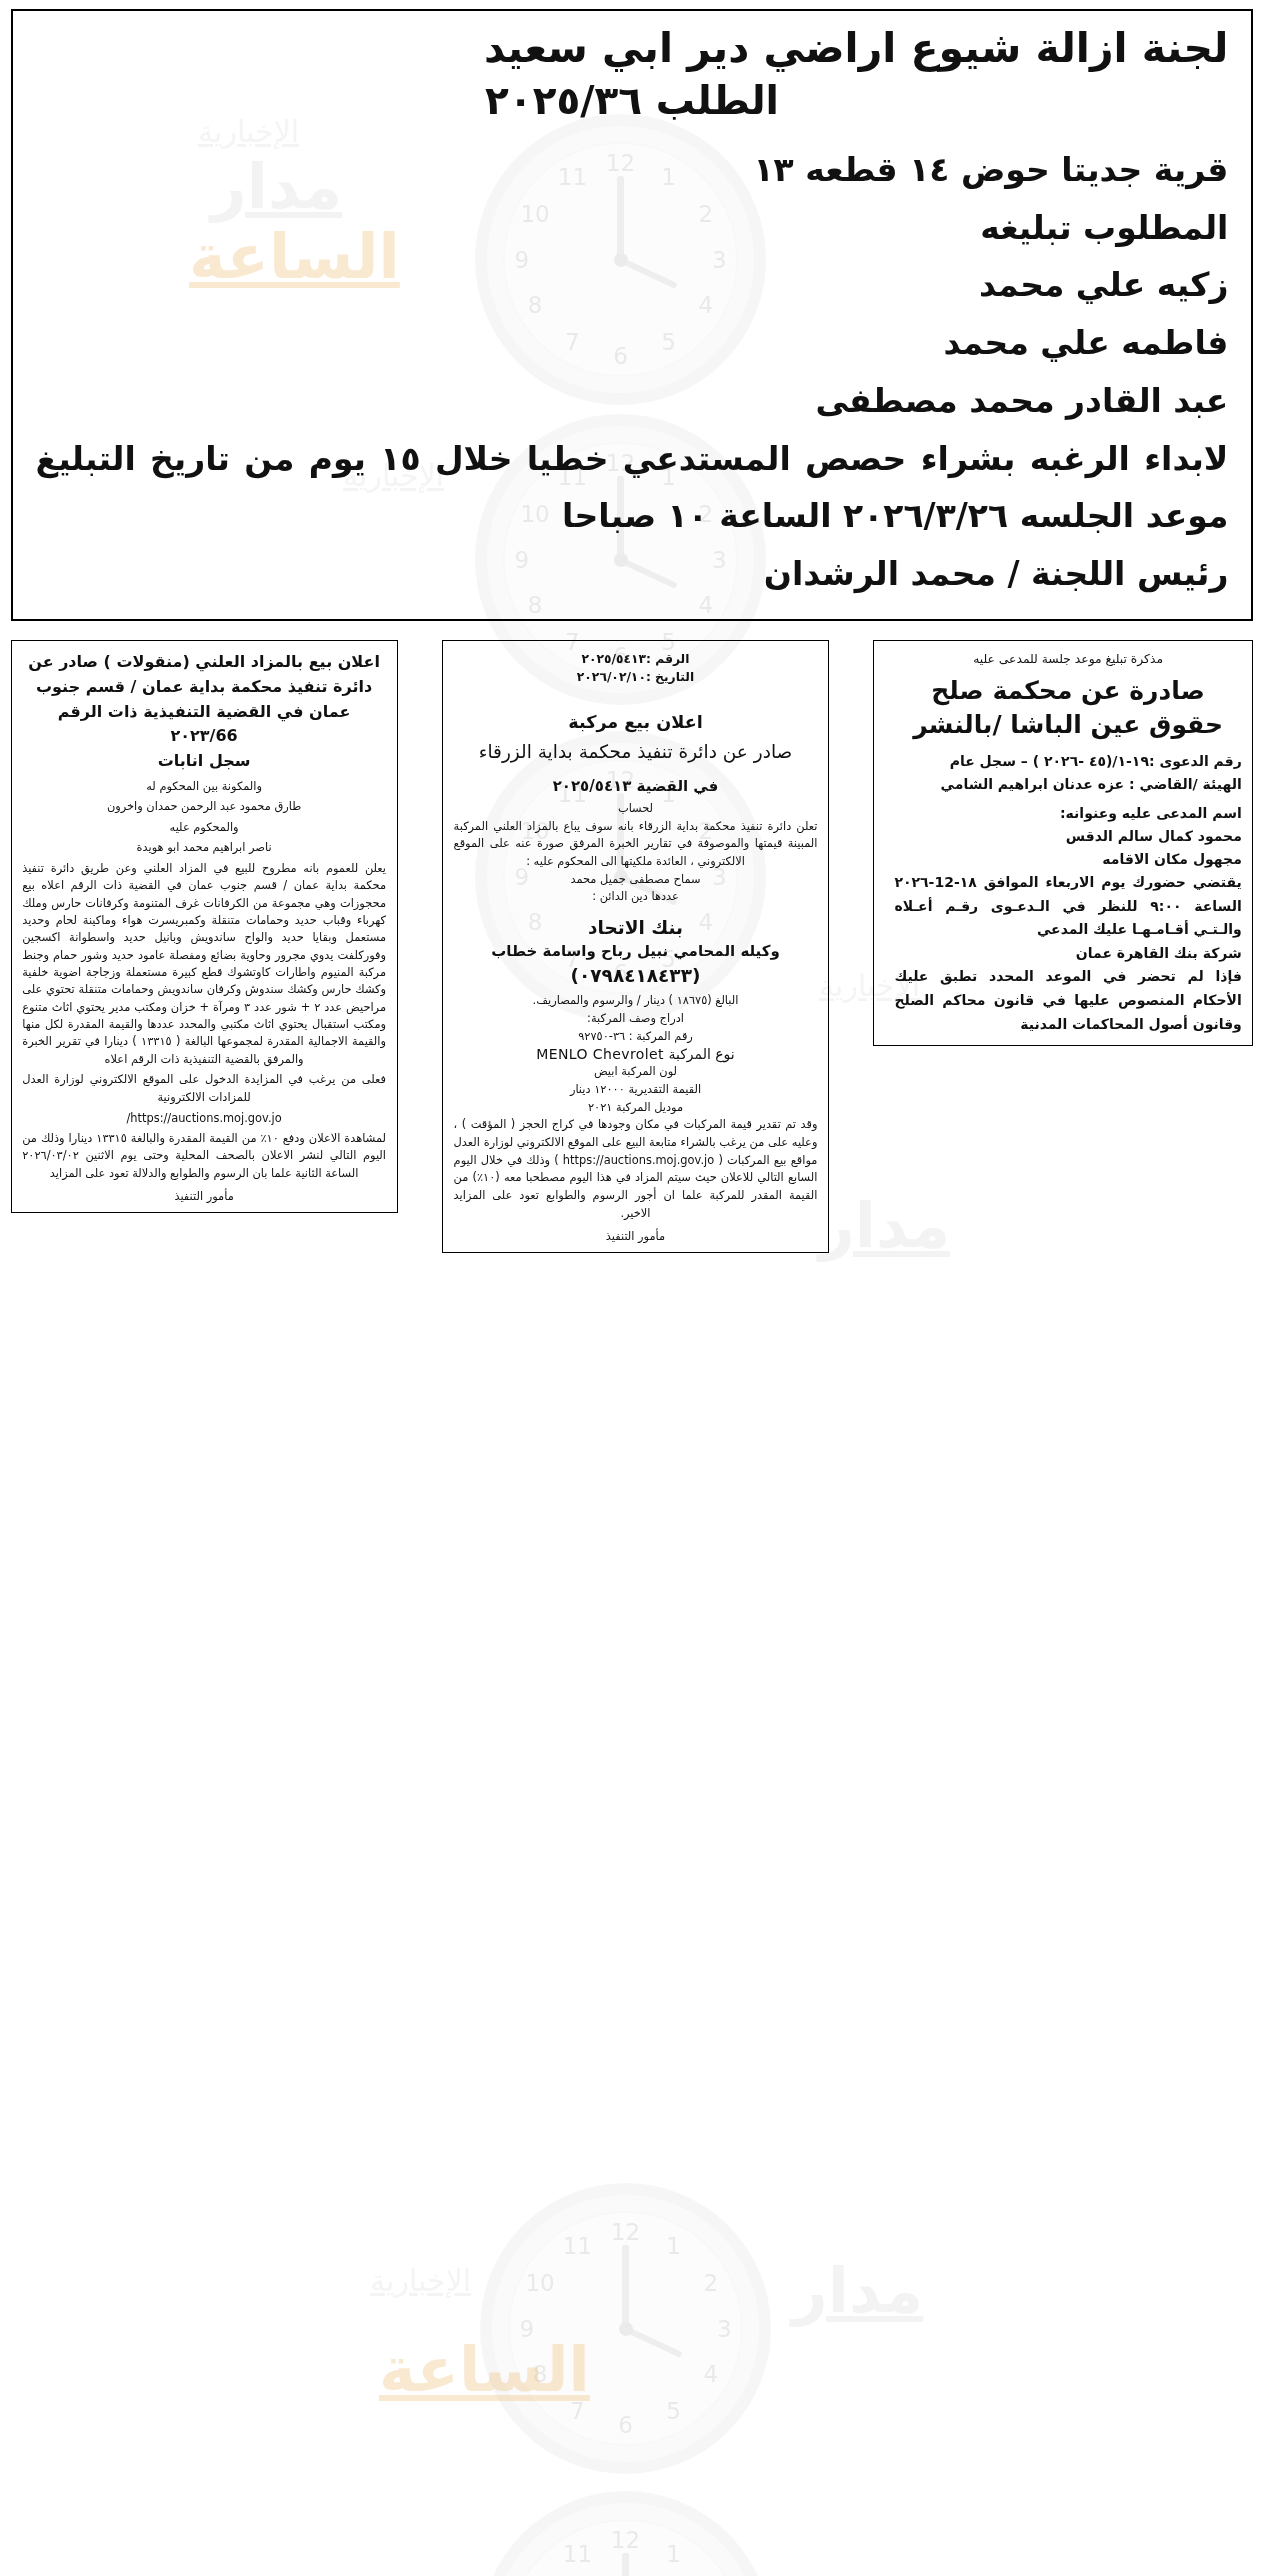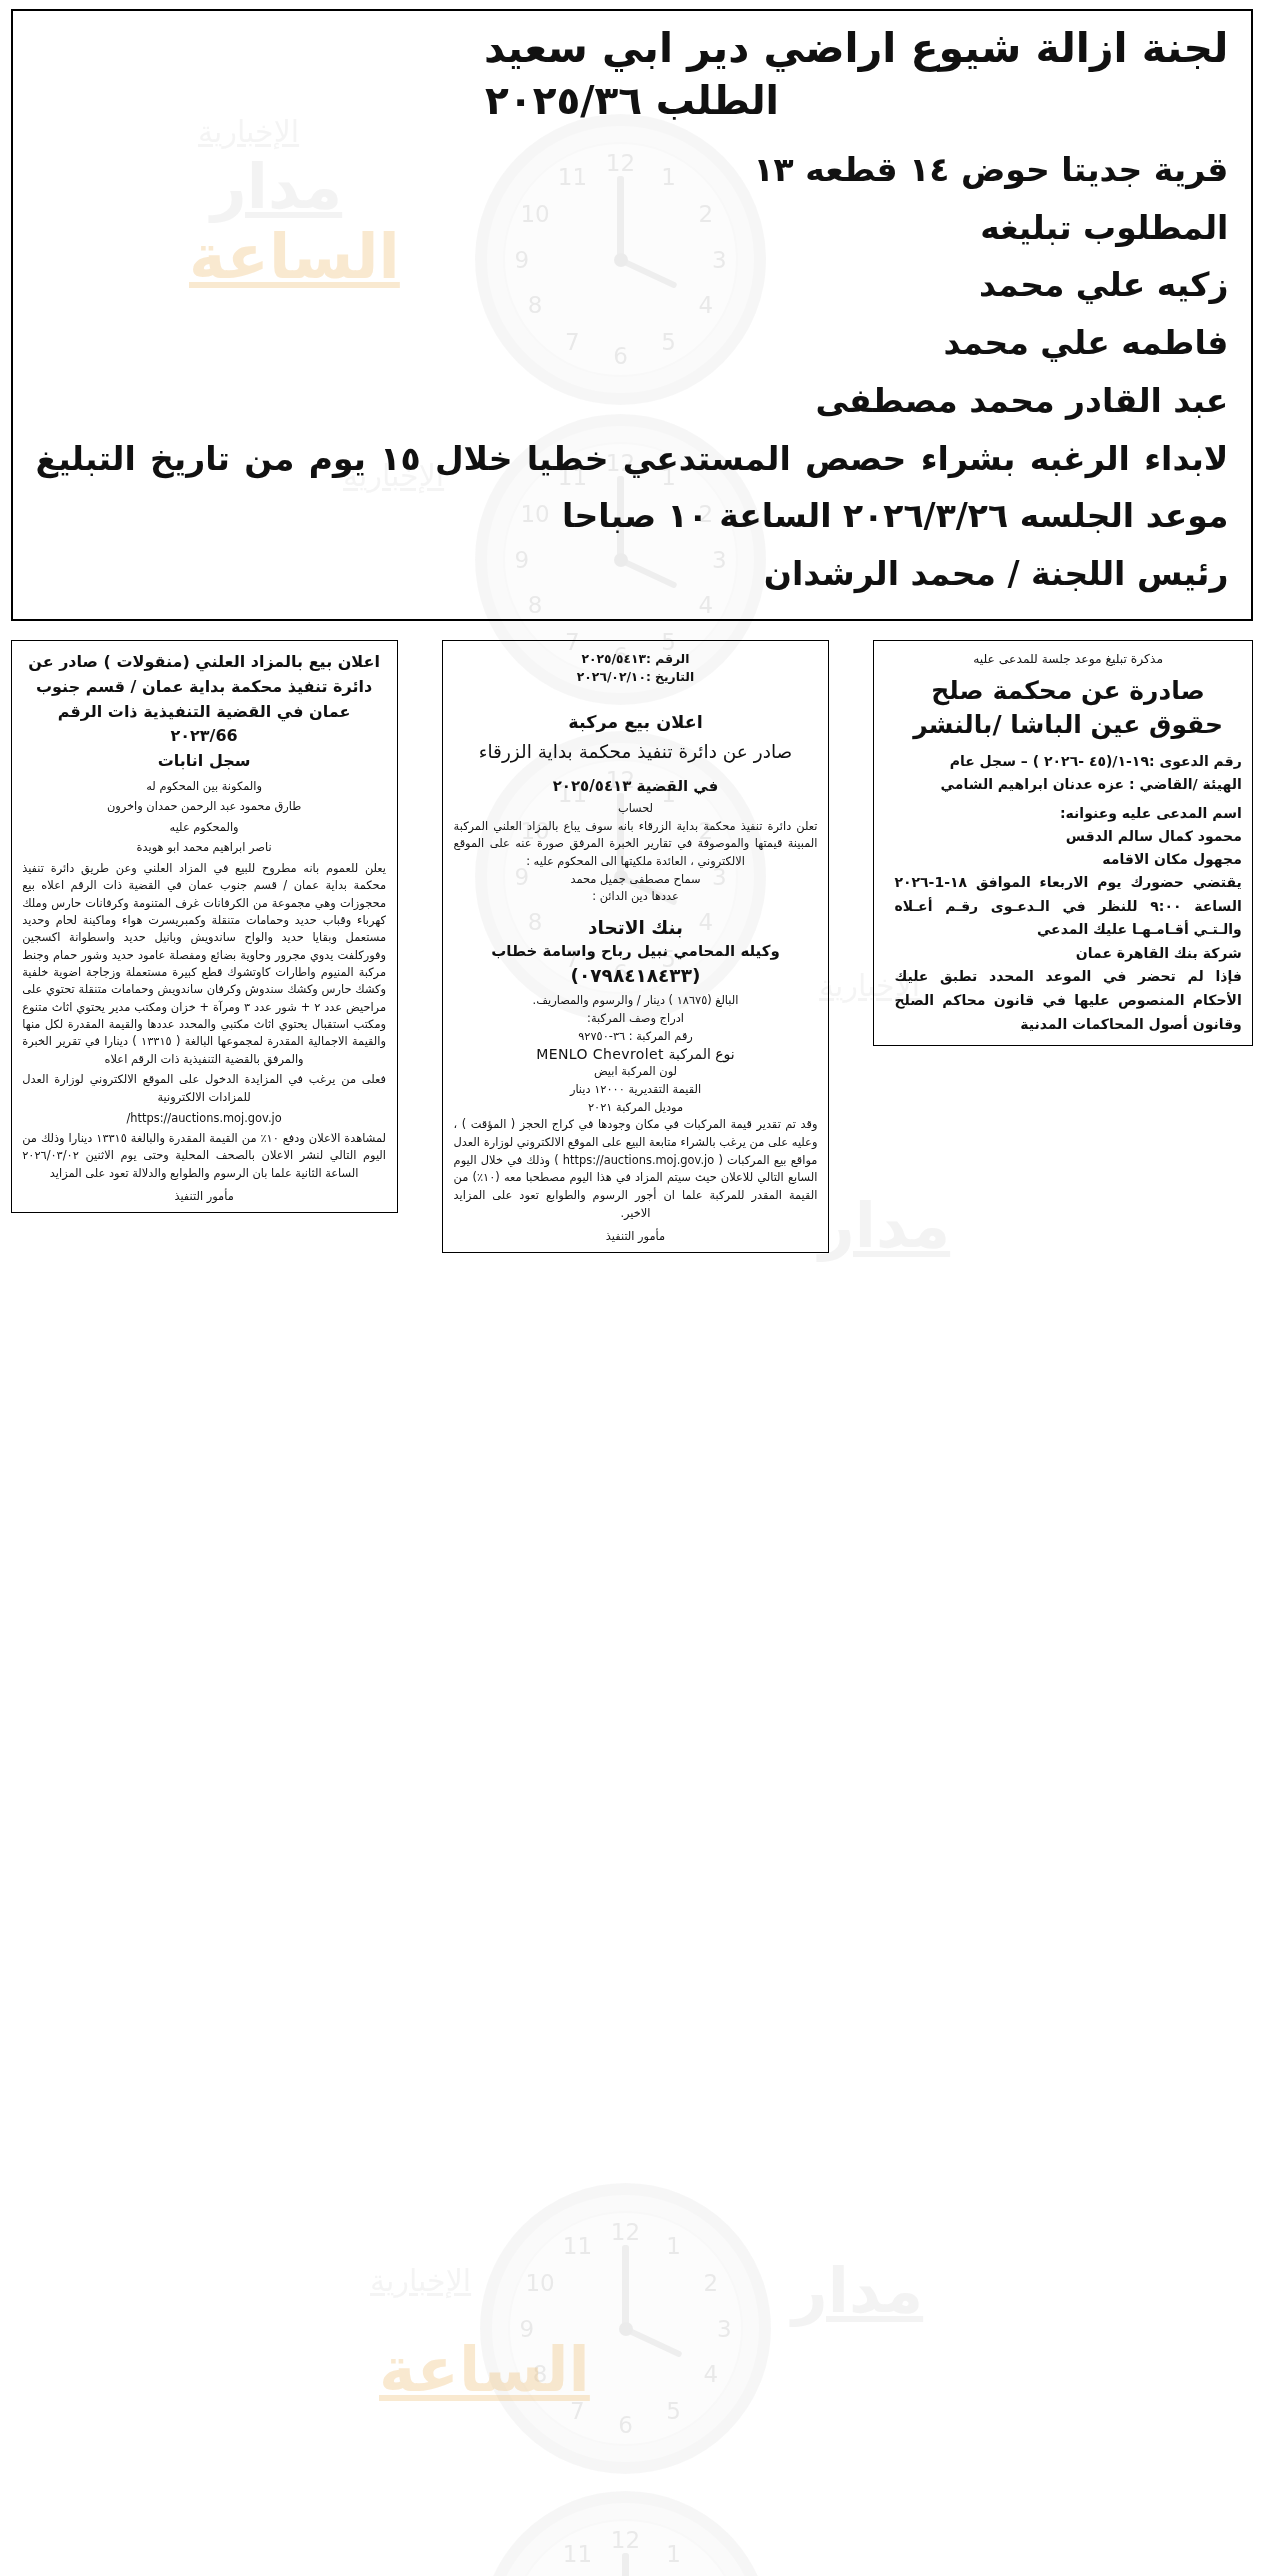--- a/index.html
+++ b/index.html
@@ -384,21 +384,21 @@
 
     <section class="ad-box ad-left">
       <div class="ad-left-head">مذكرة تبليغ موعد جلسة للمدعى عليه</div>
       <div class="ad-left-big">صادرة عن محكمة صلح حقوق عين الباشا /بالنشر</div>
       <div class="ad-left-line">رقم الدعوى :١٩-١/(٤٥ -٢٠٢٦ ) – سجل عام</div>
       <div class="ad-left-line">الهيئة /القاضي : عزه عدنان ابراهيم الشامي</div>
       <div class="sp-4"></div>
       <div class="ad-left-line">اسم المدعى عليه وعنوانه:</div>
       <div class="ad-left-line">محمود كمال سالم الدقس</div>
       <div class="ad-left-line">مجهول مكان الاقامه</div>
-      <div class="ad-left-justify">يقتضي حضورك يوم الاربعاء الموافق ١٨-1-٢٠٢٦ الساعة ٩:٠٠ للنظر في الـدعـوى رقـم أعـلاه والـتـي أقـامـهـا عليك المدعي</div>
+      <div class="ad-left-justify">يقتضي حضورك يوم الاربعاء الموافق ١٨-12-٢٠٢٦ الساعة ٩:٠٠ للنظر في الـدعـوى رقـم أعـلاه والـتـي أقـامـهـا عليك المدعي</div>
       <div class="ad-left-line">شركة بنك القاهرة عمان</div>
       <div class="ad-left-justify">فإذا لم تحضر في الموعد المحدد تطبق عليك الأحكام المنصوص عليها في قانون محاكم الصلح وقانون أصول المحاكمات المدنية</div>
     </section>
 
     <section class="ad-box ad-mid">
       <div class="ad-date-block">
         <div>الرقم :٢٠٢٥/٥٤١٣</div>
         <div>التاريخ :٢٠٢٦/٠٢/١٠</div>
       </div>
       <div class="ad-mid-title">اعلان بيع مركبة</div>

